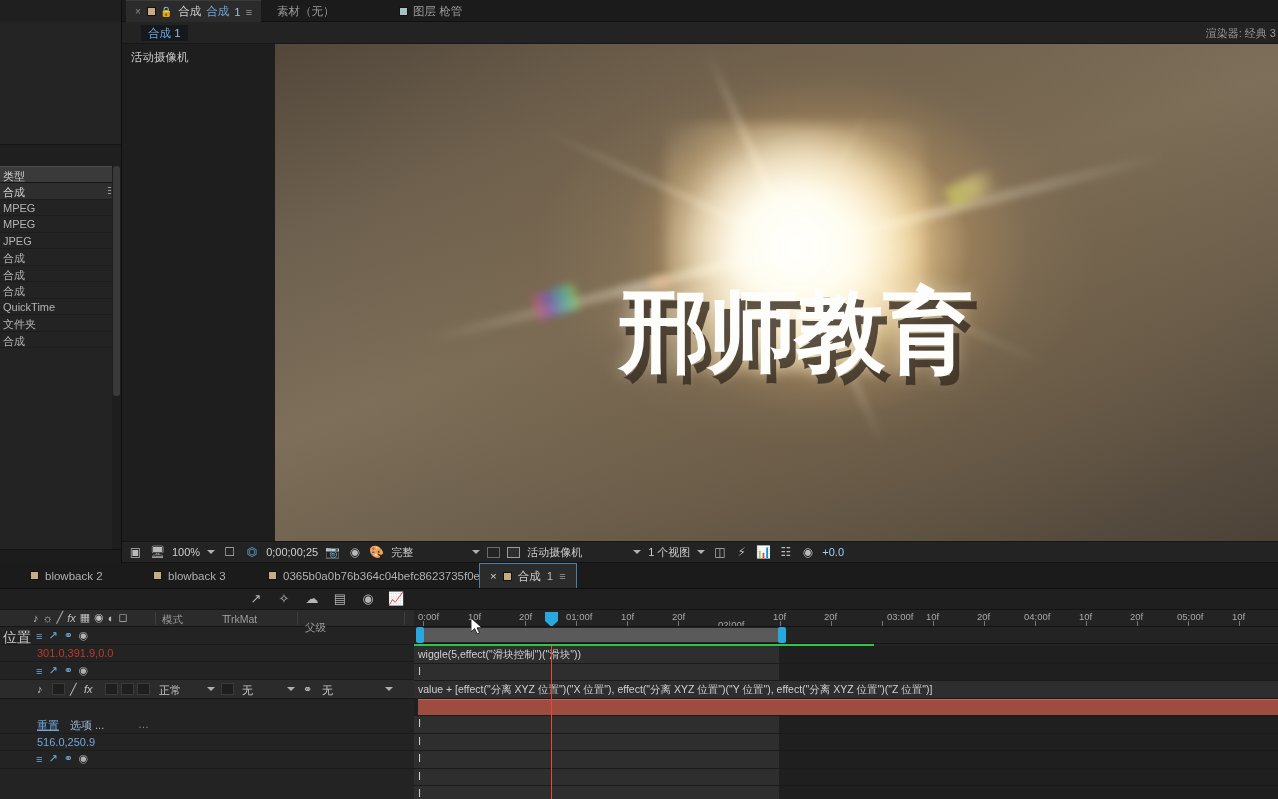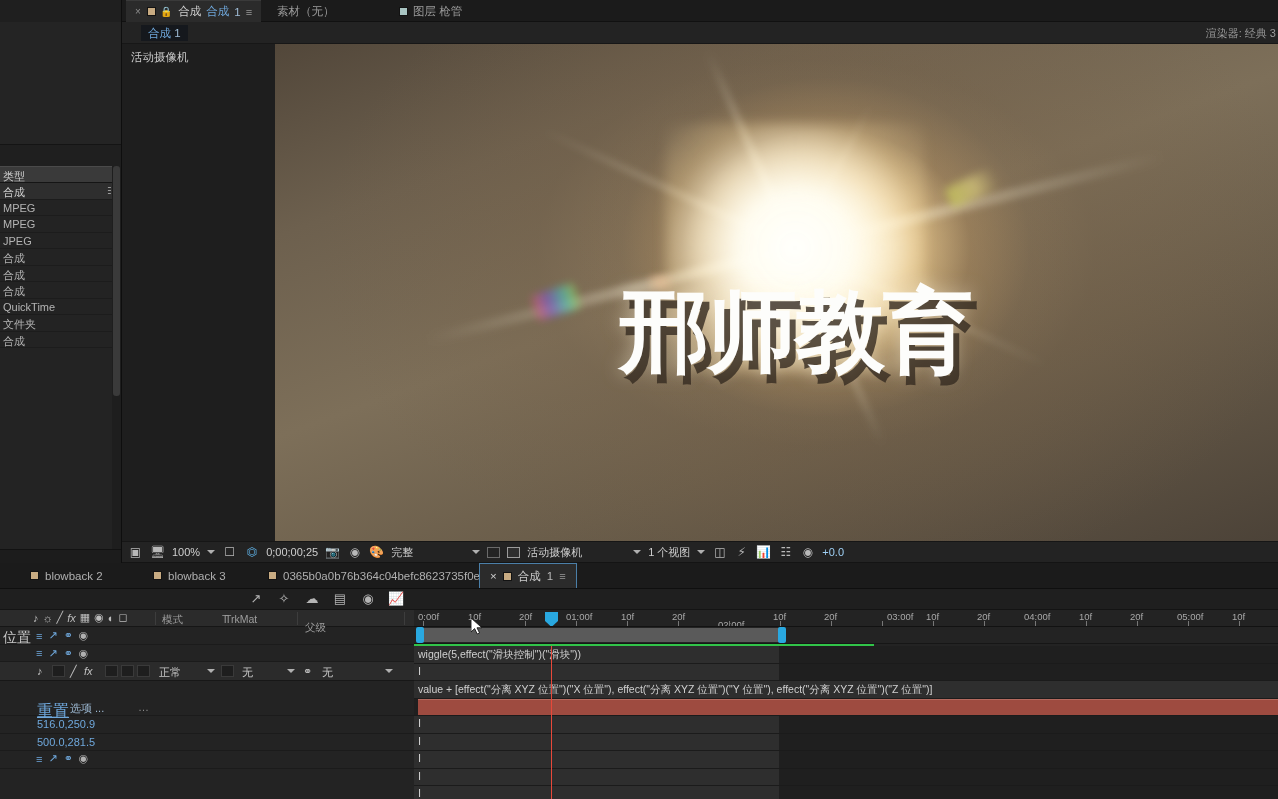--- a/index.html
+++ b/index.html
@@ -159,21 +159,21 @@
   .colhead .cpar{ position:absolute; left:305px; top:3px;margin-top:8px;}
   .colhead .vr{ position:absolute; top:2px; width:1px; height:13px; background:#3d3d3d;}
 
   .layers{ position:absolute; left:0; top:38px; width:414px; bottom:0; overflow:hidden;}
   .lrow{ position:relative; height:17.5px; border-bottom:1px solid #1b1b1b;}
   .lrow .lbl{ position:absolute; left:3px; top:2px; color:#c9c9c9; font-size:14px;}
   .lrow .ctrls{ position:absolute; left:36px; top:2px; display:flex; gap:6px; align-items:center; color:#6fa8dc; font-size:11px;}
   .lrow .ctrls .g{ color:#b0b0b0;}
   .lrow .v-red{ position:absolute; left:37px; top:2px; color:#c0392b; font-size:11px;}
   .lrow .v-blue{ position:absolute; left:37px; top:2px; color:#6fa8dc; font-size:11px;}
-  .lrow .v-link{ position:absolute; left:37px; top:2px; color:#6fa8dc; font-size:16px; text-decoration:underline;}
+  .lrow .v-link{ position:absolute; left:37px; top:2px; color:#6fa8dc; font-size:11px; text-decoration:underline;}
   .lrow .v-opt{ position:absolute; left:70px; top:2px; color:#9fbcd6; font-size:11px;}
   .lrow .v-dots{ position:absolute; left:138px; top:2px; color:#8a8a8a; font-size:11px;}
   .switchrow{ position:relative; height:19px; background:#2b2b2b; border-bottom:1px solid #171717;}
   .switchrow .blk{ position:absolute; top:3px; width:13px; height:12px; background:#1e1e1e; border:1px solid #3a3a3a;}
   .switchrow .gl{ position:absolute; top:3px; color:#c2c2c2; font-size:11px;}
   .switchrow .dd{ position:absolute; top:3px; height:13px; color:#c6c6c6; font-size:11px;}
 
   
   .ruler{
     position:absolute; left:414px; top:21px; width:864px; height:17px;
@@ -363,20 +363,23 @@
       <div class="lrow">
         <span class="lbl">位置</span>
         <span class="ctrls">
           <span>≡</span>
           <span>↗</span>
           <span>⚭</span>
           <span class="g">◉</span>
         </span>
       </div>
       <div class="lrow">
+        <span class="v-red">301.0,391.9,0.0</span>
+      </div>
+      <div class="lrow">
         <span class="ctrls">
           <span>≡</span>
           <span>↗</span>
           <span>⚭</span>
           <span class="g">◉</span>
         </span>
       </div>
 
       <div class="switchrow">
         <span class="gl" style="left:37px;">♪</span>
@@ -398,23 +401,20 @@
 
       <div class="lrow" style="height:17.5px;border:none;"></div>
 
       <div class="lrow">
         <span class="v-link">重置</span>
         <span class="v-opt">选项 ...</span>
         <span class="v-dots">…</span>
       </div>
       <div class="lrow">
         <span class="v-blue">516.0,250.9</span>
-      </div>
-      <div class="lrow">
-        <span class="v-blue">500.0,281.5</span>
       </div>
       <div class="lrow">
         <span class="ctrls" style="top:1px;">
           <span>≡</span>
           <span>↗</span>
           <span>⚭</span>
           <span class="g">◉</span>
         </span>
       </div>
     </div>

